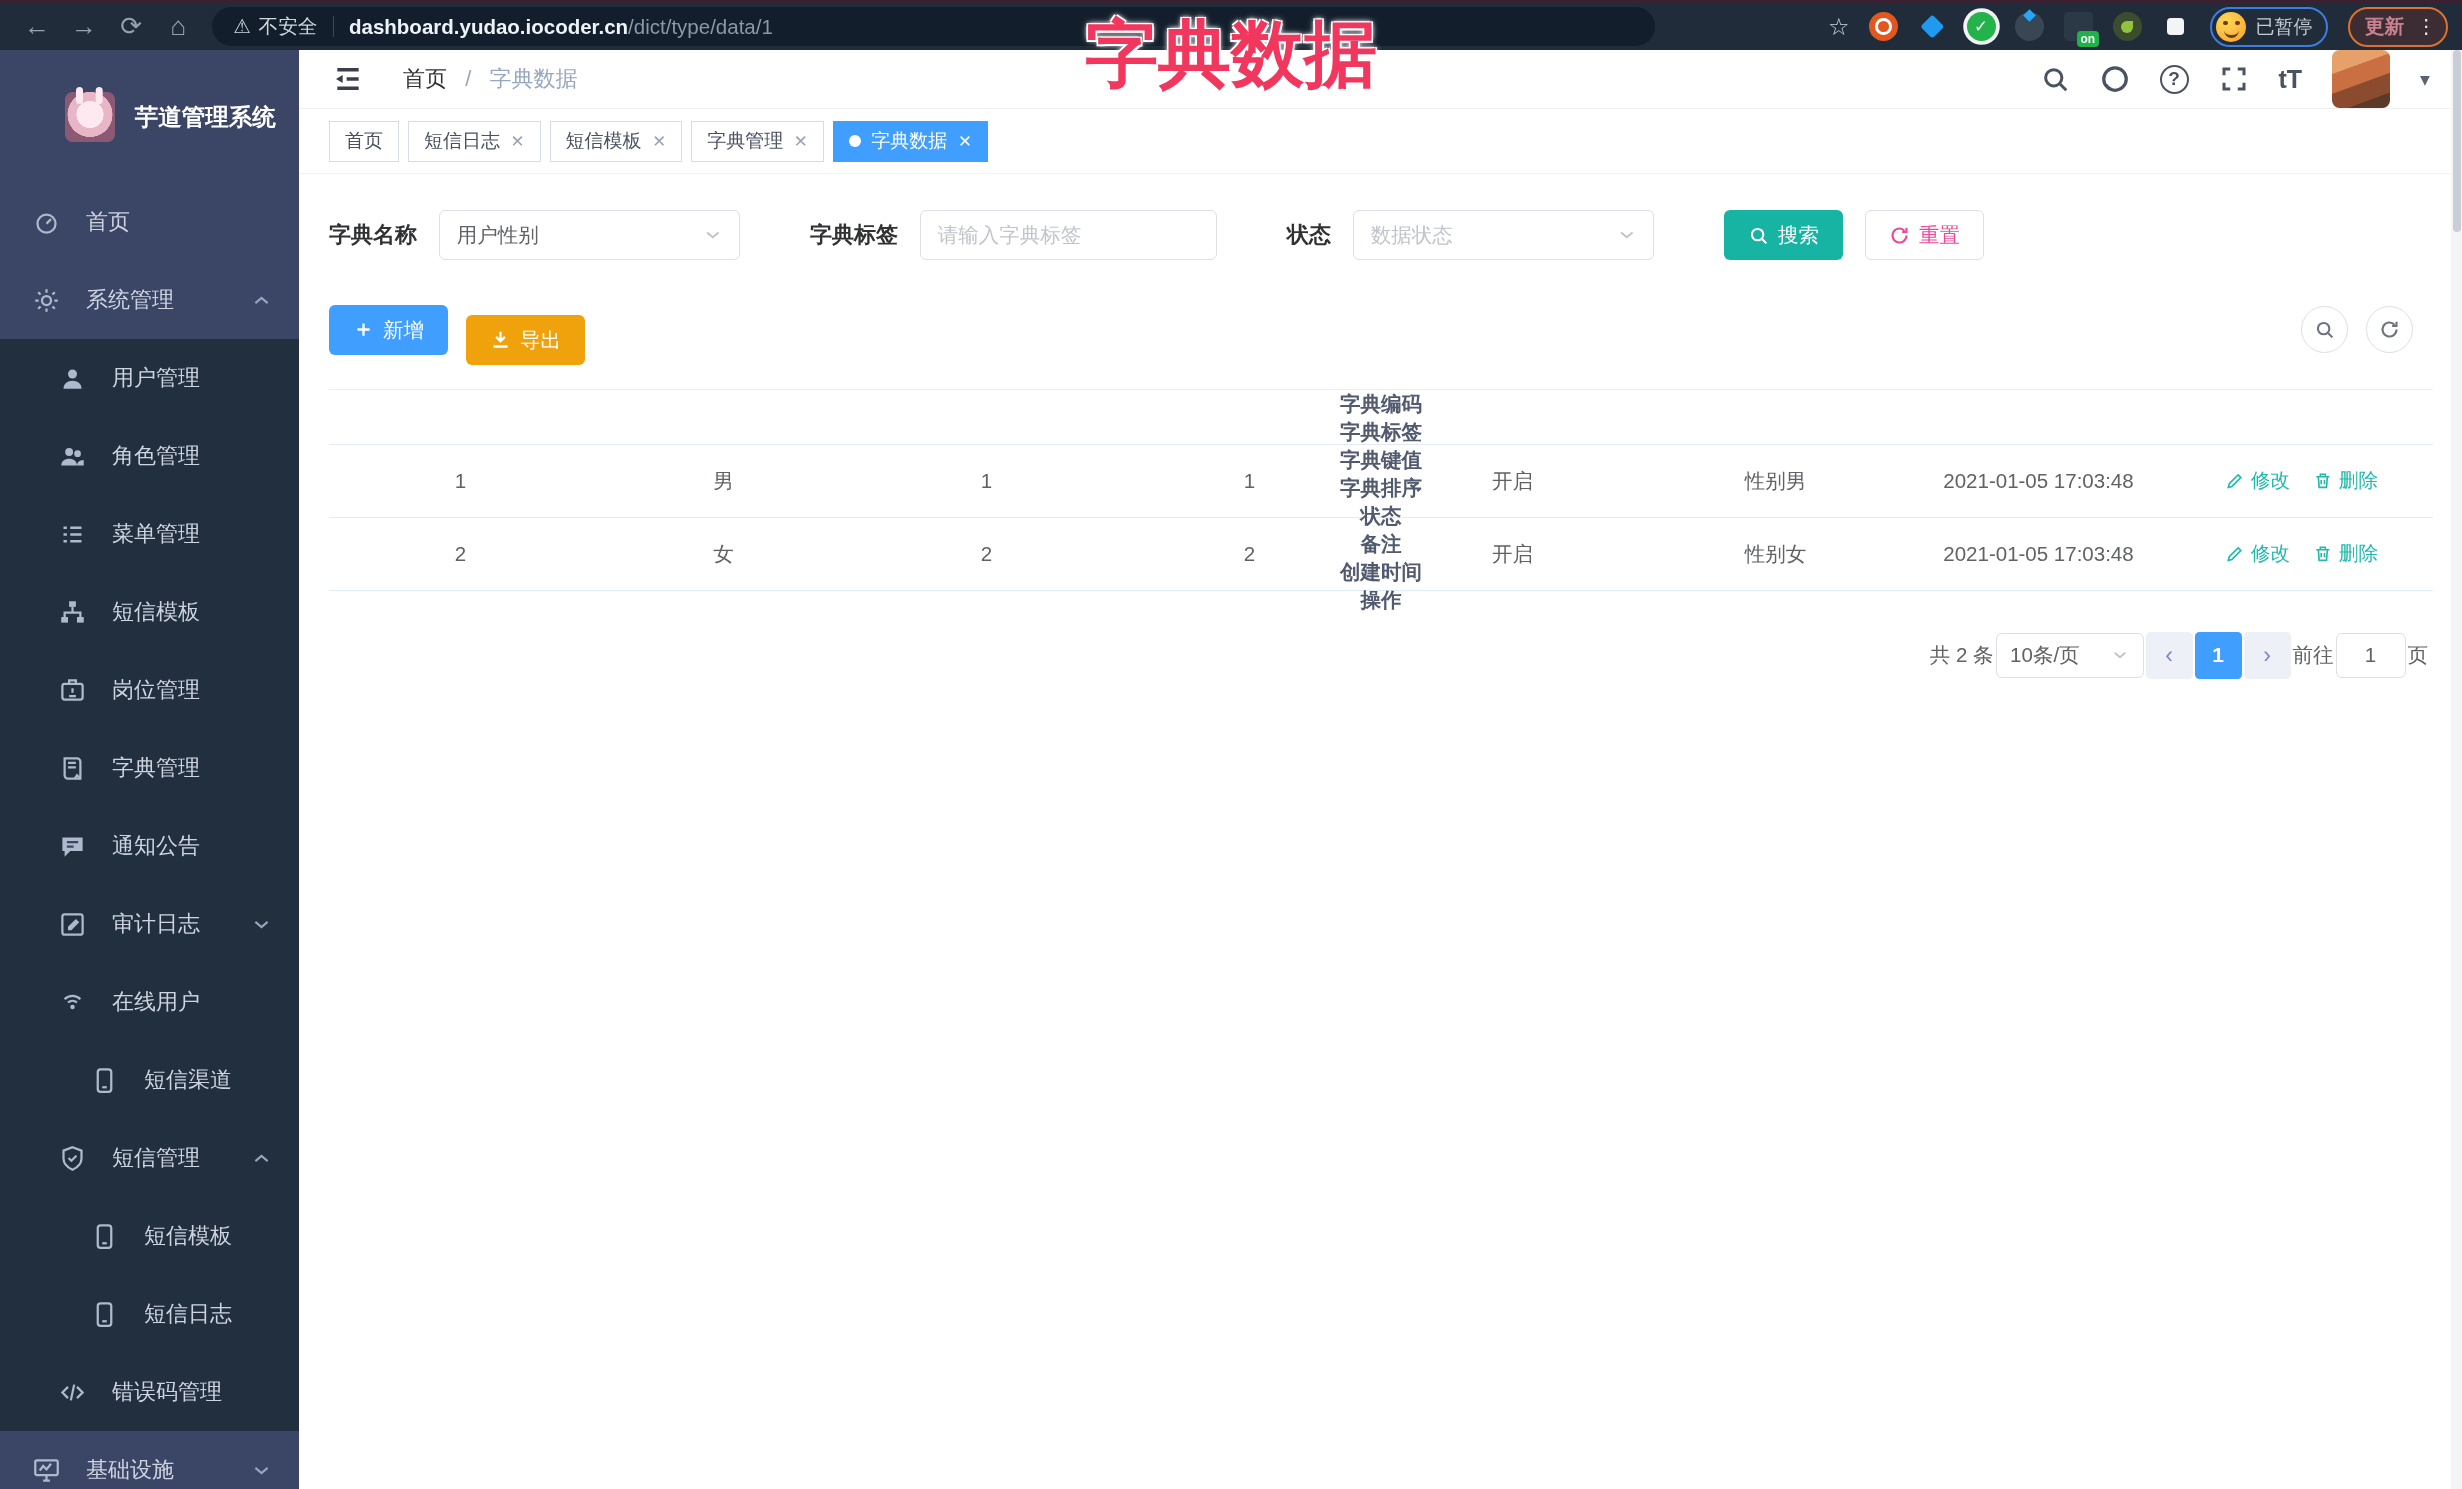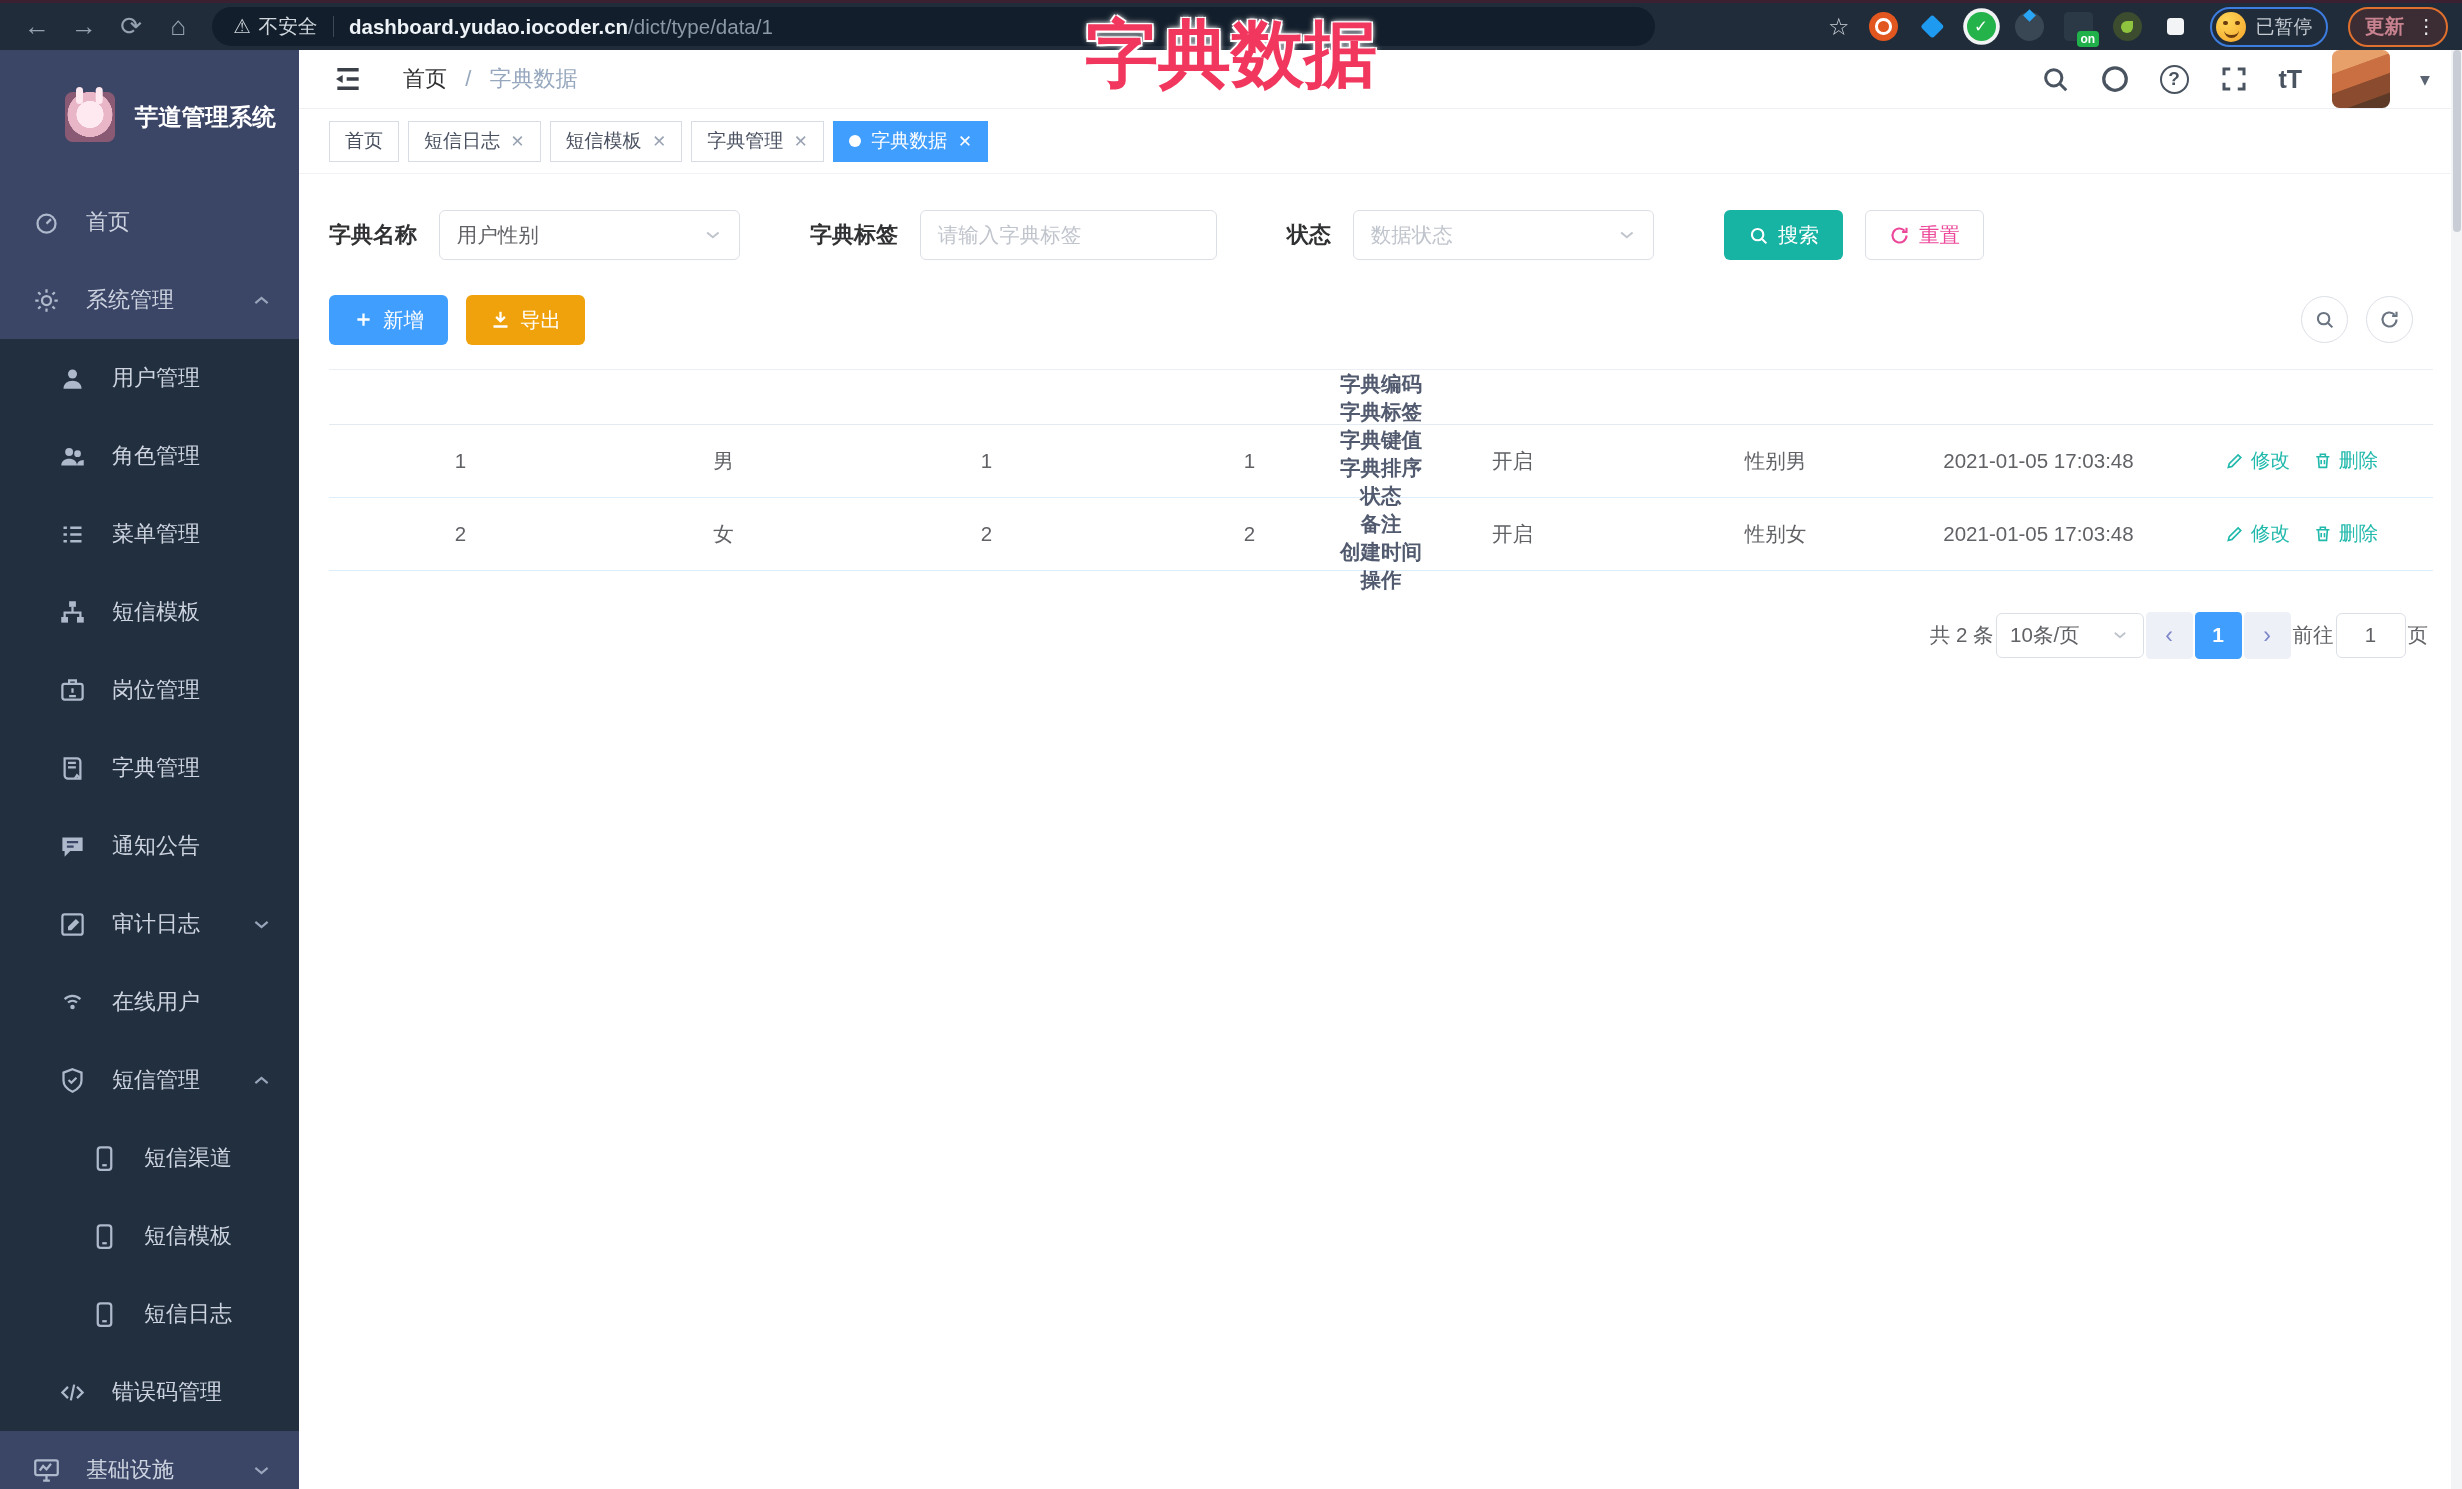--- a/index.html
+++ b/index.html
@@ -115,21 +115,21 @@
   .gap-lg { width:26px; }
   .btn { height:50px; border-radius:6px; display:flex; align-items:center; justify-content:center;
          gap:9px; font-size:20.5px; padding:0 23px; border:1.5px solid transparent; }
   .btn .bi { width:21px; height:21px; }
   .btn-search { background:#17b3a3; color:#fff; }
   .btn-reset { background:#fff; color:#ec4899; border-color:#dcdfe6; }
 
   
   .toolbar { display:flex; align-items:center; padding:27px 30px 19.7px 30px; }
   .btn-add { background:#409eff; color:#fff; }
-  .btn-export { background:#f0a20c; color:#fff; margin-left:18px; }
+  .btn-export { background:#f0a20c; color:#fff; margin-left:18px;margin-top:20px; }
   .tool-right { margin-left:auto; display:flex; gap:18px; padding-right:19.7px; }
   .circ { width:47px; height:47px; border-radius:50%; border:1.5px solid #dcdfe6; background:#fff;
           display:flex; align-items:center; justify-content:center; color:#6a7380; }
   .circ svg { width:21px; height:21px; }
 
   
   .tbl { margin:4.5px 30px 0 30px; border-top:1.5px solid #ebeef5; }
   .trow { display:flex; align-items:center; }
   .trow > div { flex:1 1 0; text-align:center; font-size:20.5px; color:#606266; }
   .thead { height:55px; border-bottom:1.5px solid #e4eaf1;flex-direction:column; }
@@ -368,34 +368,34 @@
         <svg class="chev" viewBox="0 0 28 28" width="21" height="21">
             <use href="#i-chevdown"></use>
           </svg>
       </div>
       <div class="m-item m-sub lv2">
         <svg class="mi" viewBox="0 0 36 36" width="27" height="27">
             <use href="#i-signal"></use>
           </svg>
         <span>在线用户</span>
       </div>
+      <div class="m-item m-sub lv3">
+        <svg class="mi" viewBox="0 0 36 36" width="27" height="27">
+            <use href="#i-phone"></use>
+          </svg>
+        <span>短信渠道</span>
+      </div>
       <div class="m-item m-sub lv2">
         <svg class="mi" viewBox="0 0 36 36" width="27" height="27">
             <use href="#i-shield"></use>
           </svg>
         <span>短信管理</span>
         <svg class="chev" viewBox="0 0 28 28" width="21" height="21">
             <use href="#i-chevup"></use>
           </svg>
-      </div>
-      <div class="m-item m-sub lv3">
-        <svg class="mi" viewBox="0 0 36 36" width="27" height="27">
-            <use href="#i-phone"></use>
-          </svg>
-        <span>短信渠道</span>
       </div>
       <div class="m-item m-sub lv3">
         <svg class="mi" viewBox="0 0 36 36" width="27" height="27">
             <use href="#i-phone"></use>
           </svg>
         <span>短信模板</span>
       </div>
       <div class="m-item m-sub lv3">
         <svg class="mi" viewBox="0 0 36 36" width="27" height="27">
             <use href="#i-phone"></use>

